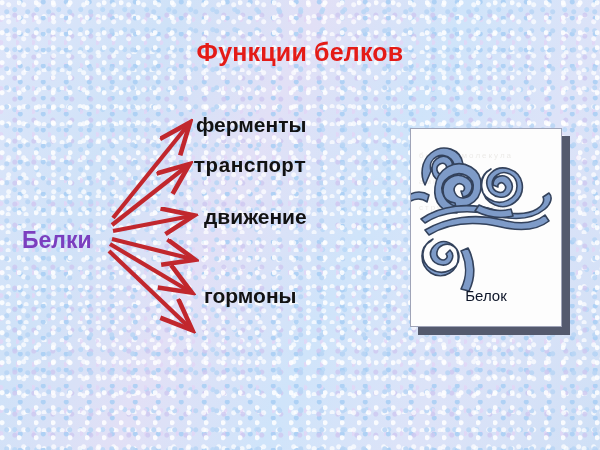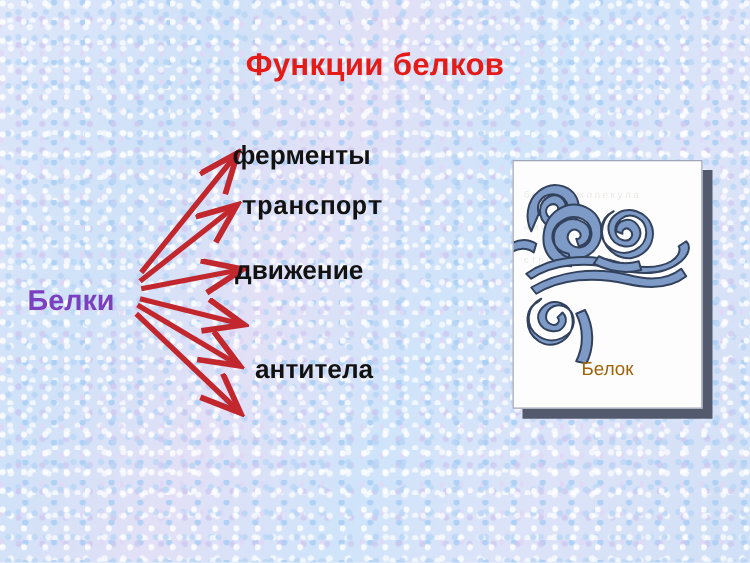--- a/index.html
+++ b/index.html
@@ -111,21 +111,21 @@
     width: 152px;
     height: 160px;
   }
   #protein-caption {
     position: absolute;
     left: 0;
     top: 158px;
     width: 150px;
     text-align: center;
     font-size: 15px;
-    color: #a16207;
+    color: #0f172a;
     white-space: nowrap;
   }
 </style>
 </head>
 <body>
 
 <div id="slide">
 
   <div id="title">Функции белков</div>
 
@@ -140,28 +140,28 @@
     <g stroke="#c1272d" stroke-width="4.2" fill="none" stroke-linecap="butt" marker-end="url(#ah)">
       <line x1="113" y1="218" x2="188" y2="125"></line>
       <line x1="112" y1="225" x2="187" y2="166"></line>
       <line x1="113" y1="231" x2="191" y2="216"></line>
       <line x1="112" y1="239" x2="192" y2="259"></line>
       <line x1="110" y1="244" x2="189" y2="291"></line>
       <line x1="109" y1="251" x2="190" y2="328"></line>
     </g>
   </svg>
 
-  <div class="fn-label" style="left:186px; top:113px;text-align:center;">ферменты</div>
+  <div class="fn-label" style="left:196px; top:113px;text-align:center;">ферменты</div>
 
   <div class="fn-label" style="left:193px; top:155px;font-family:Liberation Mono, monospace;">транспорт</div>
 
-  <div class="fn-label" style="left:188px; top:205px;">движение</div>
-
-
-  <div class="fn-label" style="left:204px; top:284px;">антитела</div>
+  <div class="fn-label" style="left:204px; top:205px;">движение</div>
+
+
+  <div class="fn-label" style="left:204px; top:284px;">гормоны</div>
 
 
   <div id="protein-card">
 
     <div class="faint-text">белок молекула аминокислота структура цепь</div>
 
     <svg id="protein-svg" viewBox="0 0 152 160">
       <g fill="#7e9bc8" stroke="#33425c" stroke-width="1.6" stroke-linejoin="round" stroke-linecap="round">
 
         <path d="M22,40 C18,26 34,20 42,28 C49,35 42,45 34,44 C27,43 26,36 31,33

